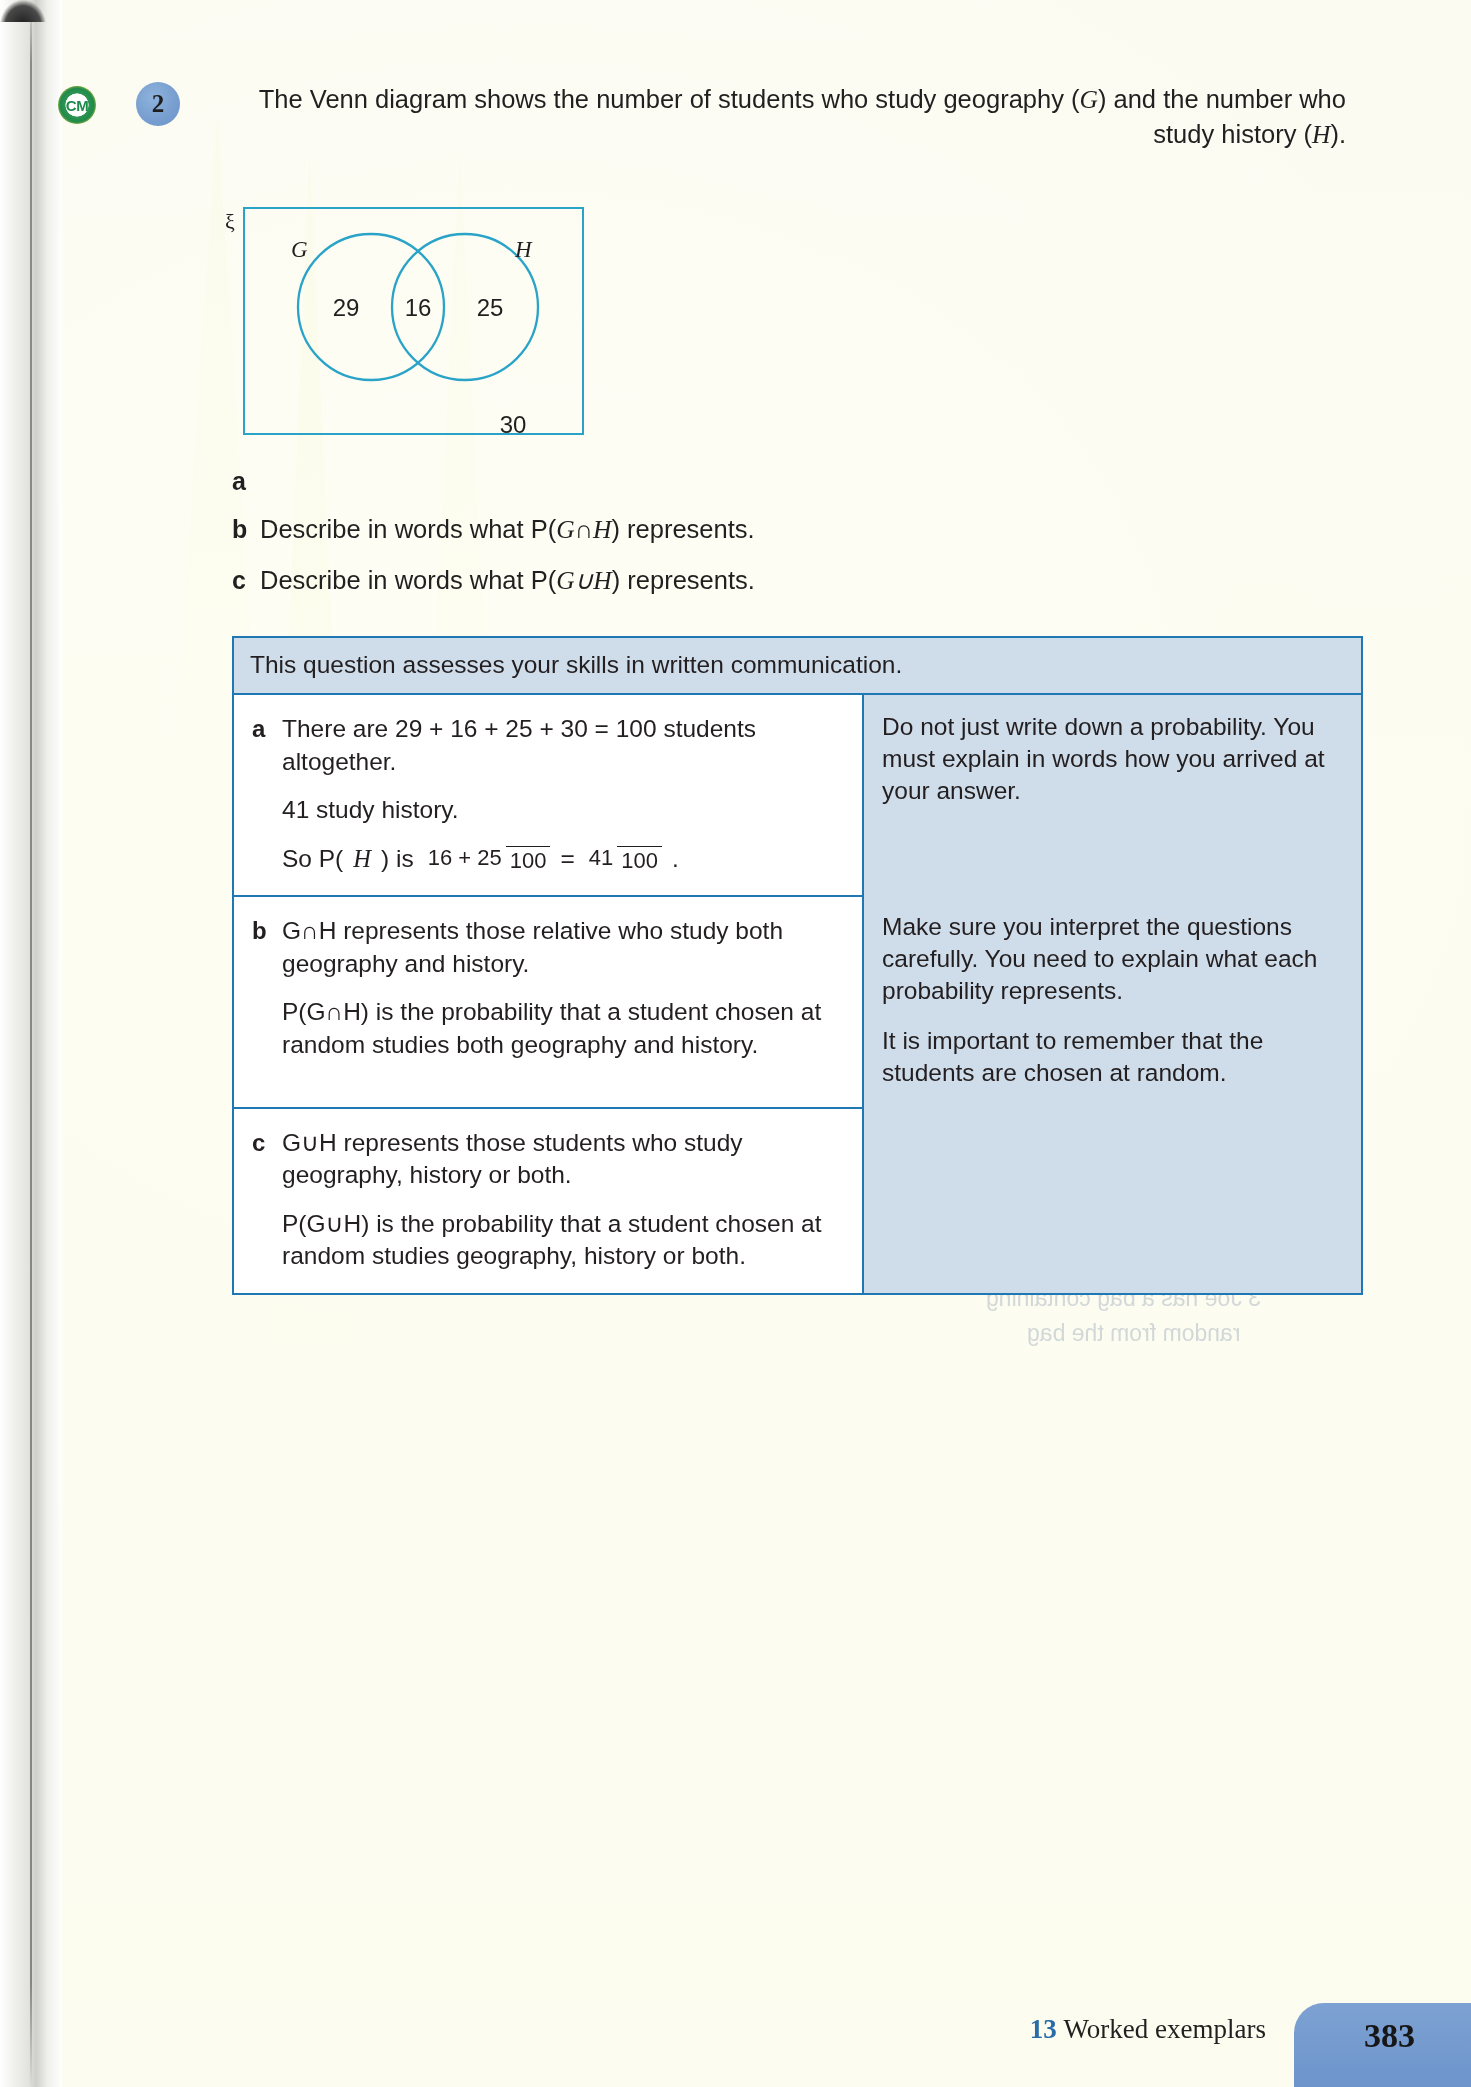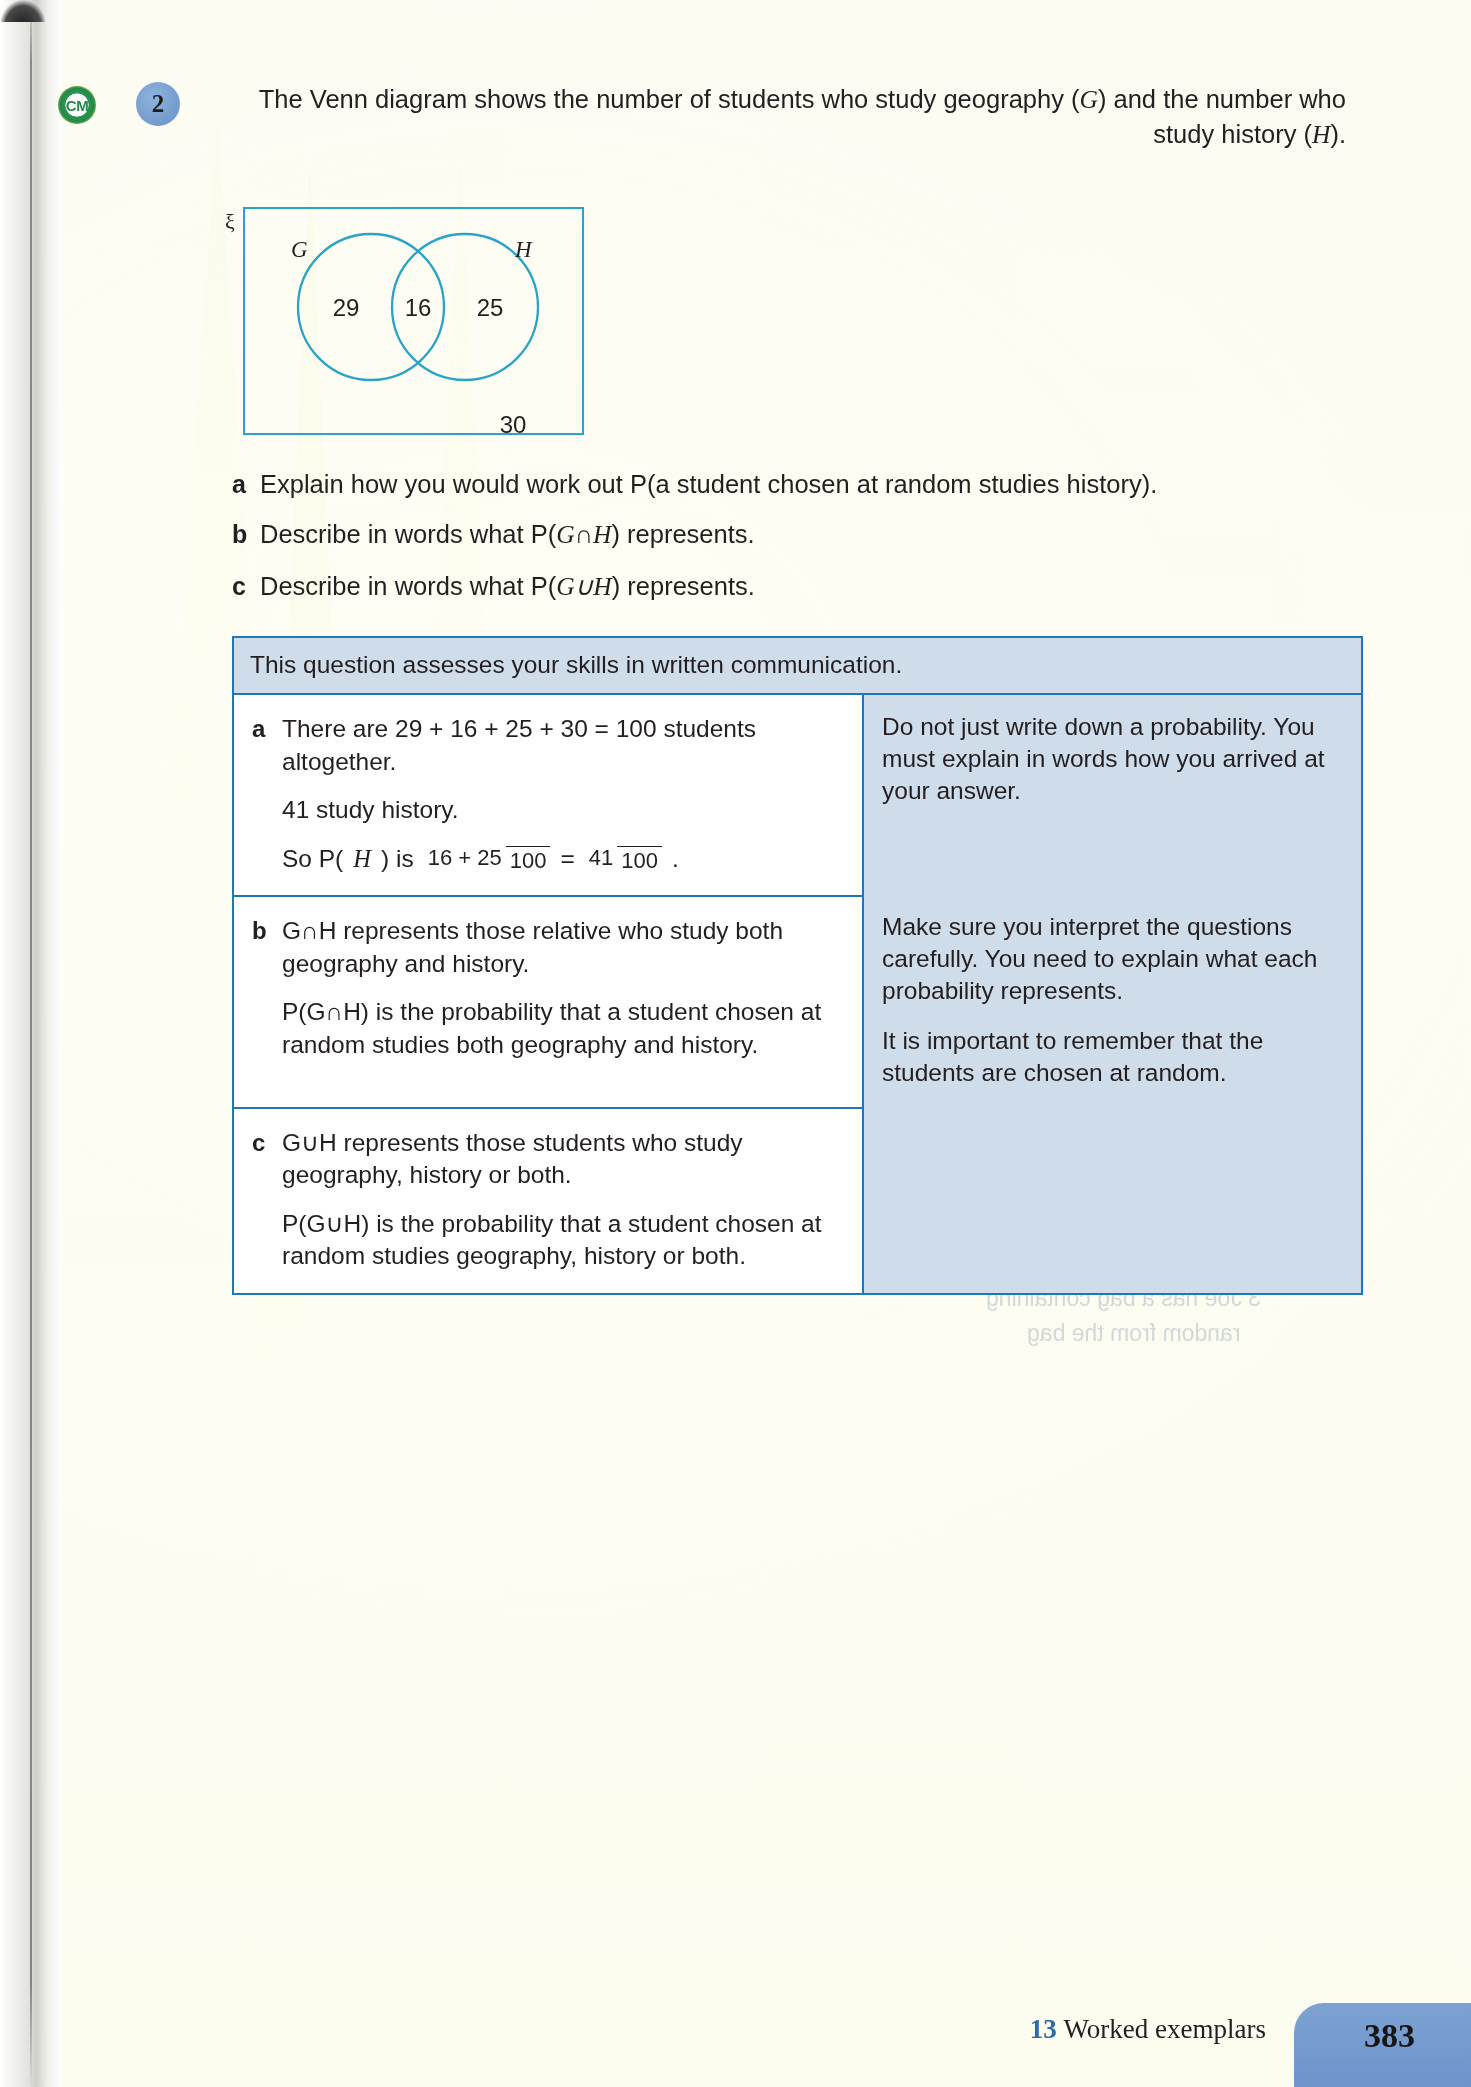--- a/index.html
+++ b/index.html
@@ -337,21 +337,20 @@
   <div class="venn-num" style="left:78px; top:87px; width:50px;">29</div>
   <div class="venn-num" style="left:150px; top:87px; width:50px;">16</div>
   <div class="venn-num" style="left:222px; top:87px; width:50px;">25</div>
   <div class="venn-num" style="left:245px; top:204px; width:50px;">30</div>
 </div>
 
 <div id="parts-list">
 
   <div class="part-row">
     <div class="part-letter">a</div>
-    <div class="part-text">Explain how you would work out P(a student chosen at random studies history).</div>
   </div>
 
   <div class="part-row">
     <div class="part-letter">b</div>
     <div class="part-text"><span>Describe in words what P(</span><i>G∩H</i><span>) represents.</span></div>
   </div>
 
   <div class="part-row">
     <div class="part-letter">c</div>
     <div class="part-text"><span>Describe in words what P(</span><i>G∪H</i><span>) represents.</span></div>

